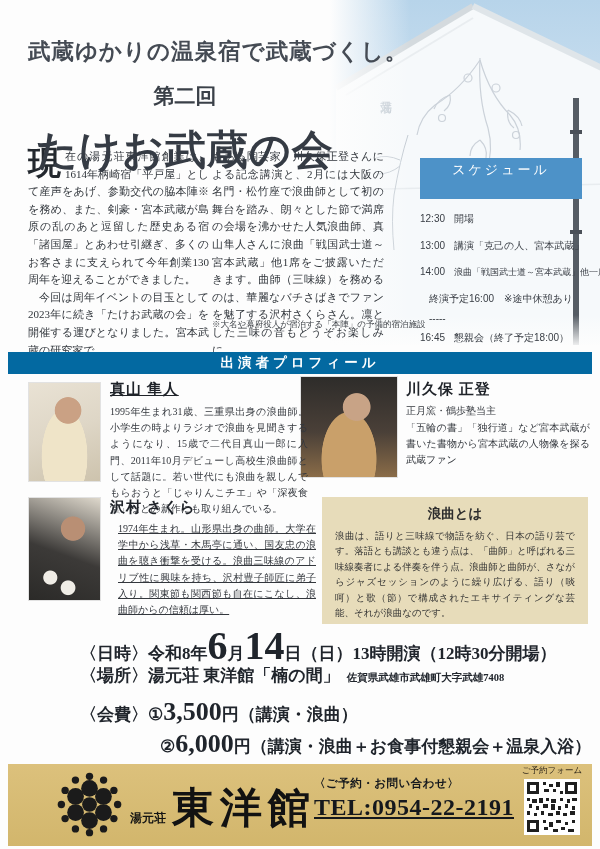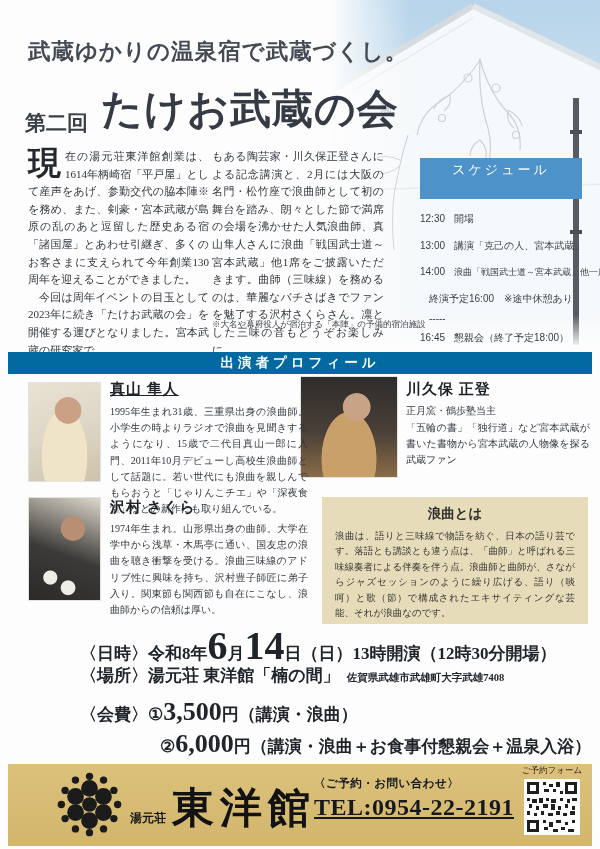--- a/index.html
+++ b/index.html
@@ -7,21 +7,21 @@
   #flyer { position:relative; width:600px; height:849px; margin:0 auto; background:#fdfdfd; overflow:hidden; }
 
   
   .photo-building { position:absolute; left:330px; top:0; width:270px; height:345px;
     background:linear-gradient(180deg,#b7d4ea 0%,#cfe2f1 40%,#e3eef7 100%); }
   .photo-building svg { display:block; }
 
   
   .tagline { position:absolute; left:28px; top:36px; font-size:22.5px; font-weight:600;
     color:#454b54; letter-spacing:1px; z-index:5; }
-  .title-row { position:absolute; left:25px; top:82px; display:flex; align-items:flex-end; gap:13px; z-index:5; }
+  .title-row { position:absolute; left:36px; top:82px; display:flex; align-items:center; gap:13px; z-index:5;flex-direction:column; }
   .edition { font-size:21px; font-weight:700; color:#3a4048; }
   .main-title { font-size:41px; font-weight:800; color:#353b44; letter-spacing:1px; }
 
   
   .col { position:absolute; top:148px; font-size:11px; line-height:1.6; color:#30353b;
     text-align:justify; z-index:4; }
   .col1 { left:28px; width:181px; height:196px; }
   .col2 { left:212px; width:172px; height:170px; }
   .dropcap { float:left; font-size:33px; line-height:0.95; font-weight:700; color:#23282e; padding-right:4px; }
   .col p + p { text-indent:1em; }
@@ -203,21 +203,21 @@
   <div class="pname" style="left:110px; top:380px;text-decoration:underline;">真山 隼人</div>
   <div class="pbio" style="left:110px; top:404px; width:198px;">1995年生まれ31歳、三重県出身の浪曲師。小学生の時よりラジオで浪曲を見聞きするようになり、15歳で二代目真山一郎に入門、2011年10月デビューし高校生浪曲師として話題に。若い世代にも浪曲を親しんでもらおうと「じゃりんこチエ」や「深夜食堂」などの新作にも取り組んでいる。</div>
 
   <div class="pphoto ph-kawakubo"></div>
   <div class="pname" style="left:406px; top:380px;">川久保 正登</div>
   <div class="ptitle" style="left:406px; top:404px;">正月窯・鶴歩塾当主</div>
   <div class="pbio" style="left:406px; top:420px; width:184px;">「五輪の書」「独行道」など宮本武蔵が書いた書物から宮本武蔵の人物像を探る武蔵ファン</div>
 
   <div class="pphoto ph-sawamura"></div>
   <div class="pname" style="left:110px; top:498px;">沢村 さくら</div>
-  <div class="pbio" style="left:110px; top:521px; width:198px;">1974年生まれ。山形県出身の曲師。大学在学中から浅草・木馬亭に通い、国友忠の浪曲を聴き衝撃を受ける。浪曲三味線のアドリブ性に興味を持ち、沢村豊子師匠に弟子入り。関東節も関西節も自在にこなし、浪曲師からの信頼は厚い。</div>
+  <div class="pbio" style="left:118px; top:521px; width:198px;text-decoration:underline;">1974年生まれ。山形県出身の曲師。大学在学中から浅草・木馬亭に通い、国友忠の浪曲を聴き衝撃を受ける。浪曲三味線のアドリブ性に興味を持ち、沢村豊子師匠に弟子入り。関東節も関西節も自在にこなし、浪曲師からの信頼は厚い。</div>
 
   <div class="rokyoku">
     <div class="rokyoku-title">浪曲とは</div>
     <div class="rokyoku-body">浪曲は、語りと三味線で物語を紡ぐ、日本の語り芸です。落語とも講談とも違う点は、「曲師」と呼ばれる三味線奏者による伴奏を伴う点。浪曲師と曲師が、さながらジャズセッションのように繰り広げる、語り（啖呵）と歌（節）で構成されたエキサイティングな芸能、それが浪曲なのです。</div>
   </div>
 
   <div class="detail-line line-datetime">
     <span class="d17">〈日時〉</span>
     <span class="d17">令和8年</span>
     <span class="d-big">6</span>

